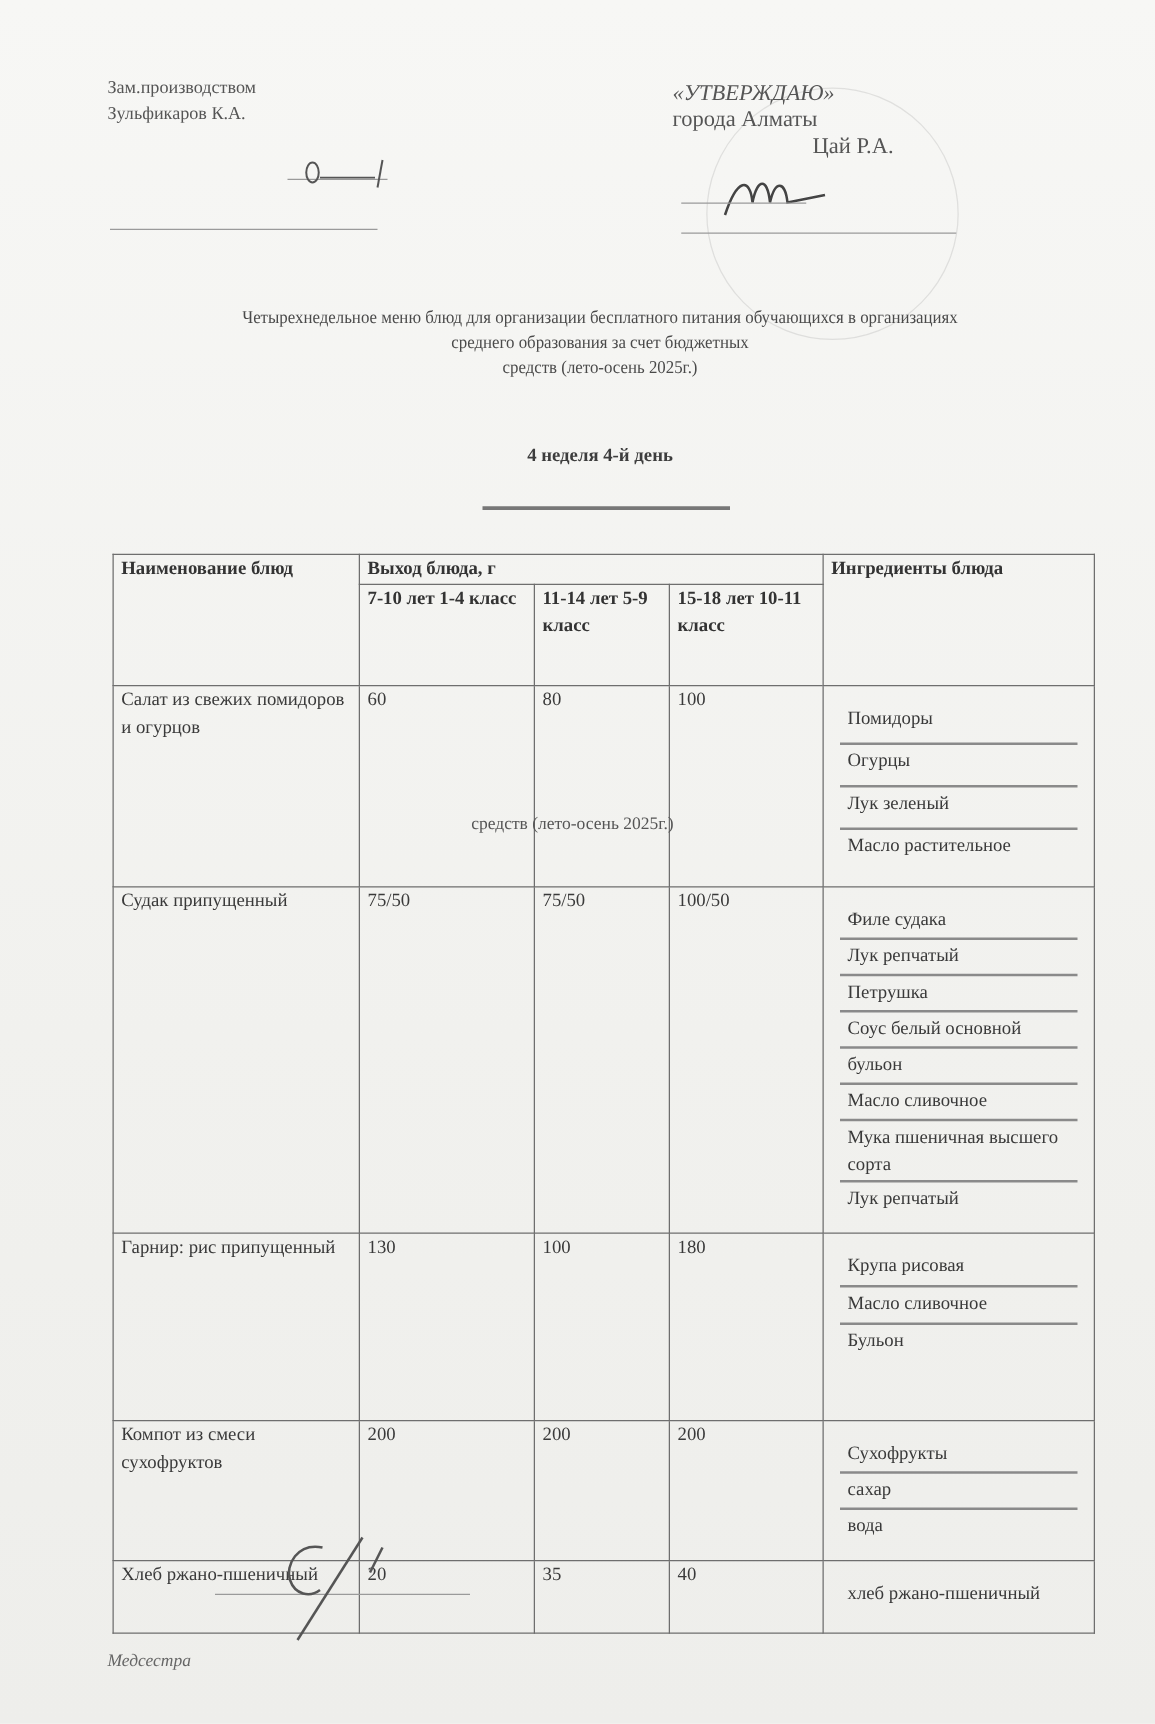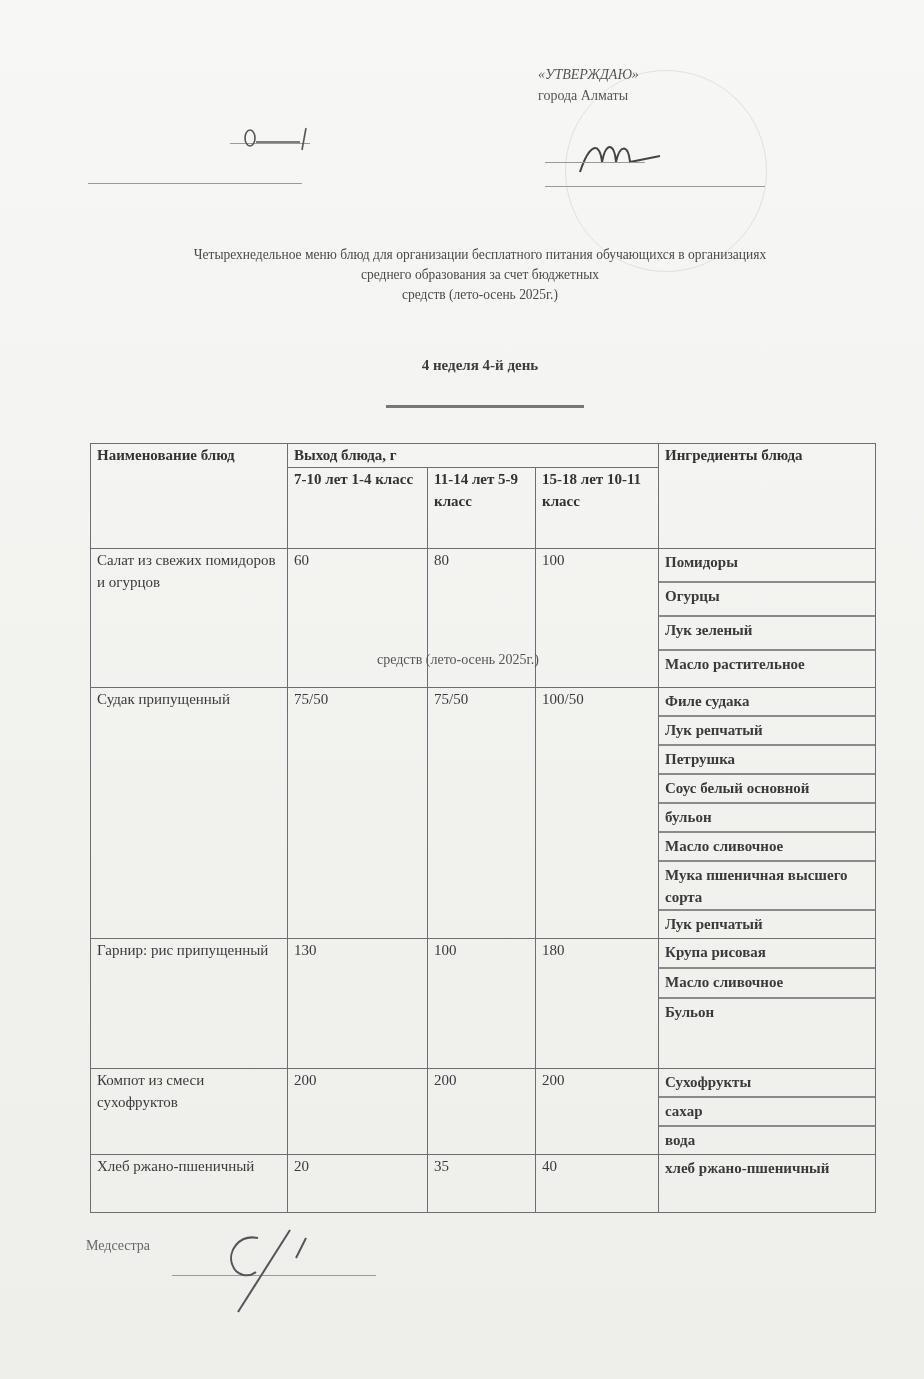--- a/index.html
+++ b/index.html
@@ -12,21 +12,21 @@
   .page {
     position: absolute; left: 0; top: 0; width: 924px; height: 1379px;
     background: linear-gradient(180deg, #f7f7f5 0%, #f1f1ee 60%, #eeeeeb 100%);
   }
   .approve-left {
     position: absolute; left: 86px; top: 60px; width: 260px;
     font-size: 14.5px; line-height: 21px; color: #555;
   }
   .approve-right {
     position: absolute; left: 538px; top: 64px; width: 300px;
-    font-size: 14px; line-height: 21px; color: #555; font-style: italic;
+    font-size: 18px; line-height: 21px; color: #555; font-style: italic;
   }
   .approve-right .plain { font-style: normal; }
   .sig-line {
     position: absolute; height: 1px; background: #9a9a9a;
   }
   .stamp {
     position: absolute; left: 565px; top: 70px; width: 200px; height: 200px;
     border-radius: 50%; border: 1px solid rgba(120,120,120,0.18);
   }
   .signature-svg { position: absolute; }
@@ -45,51 +45,54 @@
   table.menu {
     position: absolute; left: 90px; top: 443px; width: 785px;
     border-collapse: collapse; table-layout: fixed;
     font-size: 15px; line-height: 22px; color: #3a3a3a;
   }
   table.menu td, table.menu th {
     border: 1px solid #6e6e6e; vertical-align: top; padding: 0 6px; text-align: left;
   }
   table.menu th { font-weight: bold; color: #333; }
   th.center { text-align: center; margin-left: 35px; }
-  .ing { padding: 0 !important; font-weight: bold; }
+  .ing { padding: 13px !important; }
   .ing div {
     border-bottom: 2px solid #8a8a8a; padding: 2px 6px 1px 6px; min-height: 24px;
   }
   .ing div:last-child { border-bottom: none; }
   .ghost {
     position: absolute; left: 377px; top: 652px; font-size: 14px; color: #555;
   }
   .nurse {
-    position: absolute; left: 86px; top: 1238px; font-size: 14px; color: #666;
+    position: absolute; left: 86px; top: 1322px; font-size: 14px; color: #666; font-style: italic;
   }
 </style>
 </head>
 <body>
 
 <div class="page">
 
   <div class="approve-left">
+    <div>Зам.производством</div>
+    <div>Зульфикаров К.А.</div>
   </div>
   <div class="sig-line" style="left:230px; top:143px; width:80px;"></div>
   <svg class="signature-svg" style="left:236px; top:126px;" width="90" height="30">
     <ellipse cx="14" cy="12" rx="5" ry="8" fill="none" stroke="#555" stroke-width="1.6"></ellipse>
     <line x1="20" y1="16" x2="64" y2="16" stroke="#555" stroke-width="1.4"></line>
     <line x1="70" y1="2" x2="66" y2="24" stroke="#555" stroke-width="1.6"></line>
   </svg>
   <div class="sig-line" style="left:88px; top:183px; width:214px;"></div>
 
   <div class="stamp"></div>
   <div class="approve-right">
     <div>«УТВЕРЖДАЮ»</div>
     <div class="plain">города Алматы</div>
+    <div class="plain" style="padding-left:112px;">Цай Р.А.</div>
   </div>
   <svg class="signature-svg" style="left:570px; top:132px;" width="100" height="50">
     <path d="M10 40 C 20 10, 30 10, 32 30 C 36 10, 44 10, 46 30 C 50 12, 58 12, 60 30 L 90 24" fill="none" stroke="#444" stroke-width="2"></path>
   </svg>
   <div class="sig-line" style="left:545px; top:162px; width:100px;"></div>
   <div class="sig-line" style="left:545px; top:186px; width:220px;"></div>
 
   <div class="title-block">
     <div>Четырехнедельное меню блюд для организации бесплатного питания обучающихся в организациях</div>
     <div>среднего образования за счет бюджетных</div>

